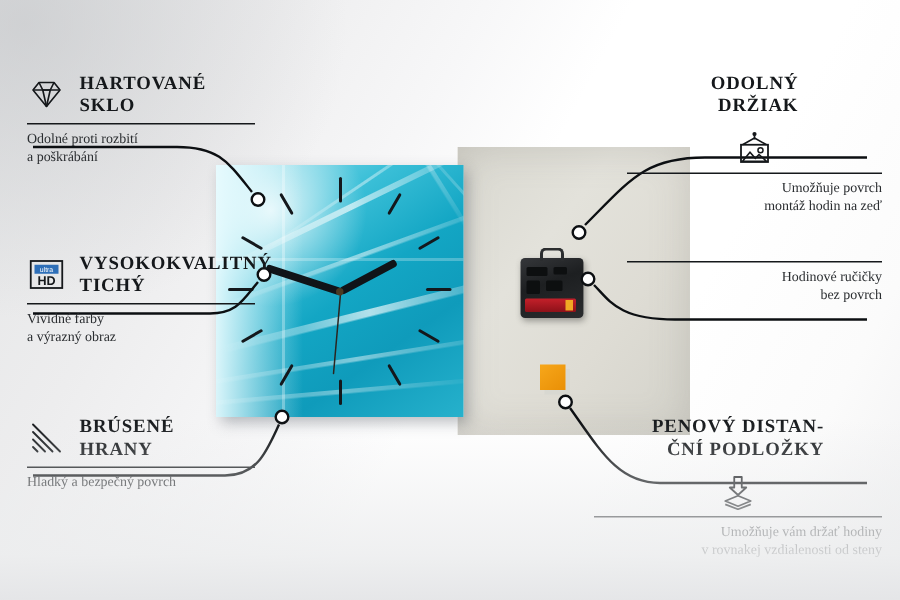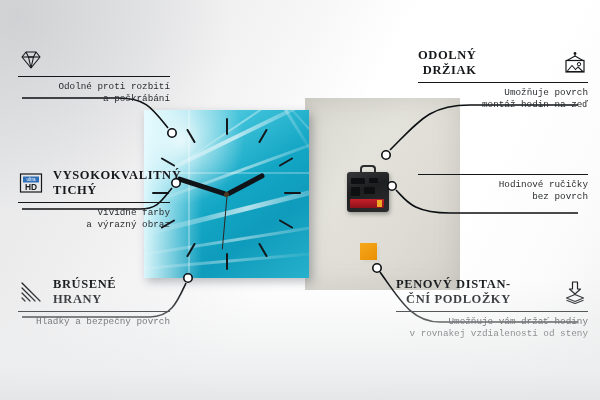--- a/index.html
+++ b/index.html
@@ -122,42 +122,41 @@
   svg.connectors circle.node { fill:#ffffff; stroke:#0c0f12; stroke-width:1.6; }
 
   
   .feature { position:absolute; }
   .feature.left  { text-align:left;  }
   .feature.right { text-align:right; }
 
   .feat-head {
     display:flex; align-items:center; gap:9px;
   }
-  .feature.right .feat-head { justify-content:space-between; }
+  .feature.right .feat-head { justify-content:flex-end;flex-direction:column; }
   .feature.left  .feat-head { justify-content:flex-start; }
 
   .feat-title {
     font-family:"Liberation Serif", serif;
     font-weight:700;
     font-size:12.5px;
     letter-spacing:0.6px;
     line-height:1.18;
     color:#15181b;
     white-space:pre-line;
   }
   .feat-rule {
     height:1px; background:#15181b; margin:4px 0 4px 0;
   }
   .feat-sub {
-    font-family:Liberation Mono, monospace;
+    font-family:Liberation Serif, serif;
     font-size:9.3px;
     line-height:1.33;
     color:#2a2d30;
     white-space:pre-line;
-    text-align:right;
   }
   .feat-icon { flex:0 0 auto; width:26px; height:24px; display:block; }
   .feat-icon svg { width:26px; height:24px; display:block; }
 </style>
 </head>
 <body>
 
 <div id="stage">
 
   <div class="product-area">
@@ -239,20 +238,22 @@
         <svg viewBox="0 0 26 24">
           <g fill="none" stroke="#15181b" stroke-width="1.1" stroke-linejoin="round">
             <path d="M4,9 L8,4 H18 L22,9 L13,20 Z"></path>
             <path d="M4,9 H22"></path>
               <path d="M8,4 L10.5,9 L13,20"></path>
               <path d="M18,4 L15.5,9 L13,20"></path>
             <path d="M10.5,9 H15.5"></path>
           </g>
         </svg>
       </span>
+      <span class="feat-title">HARTOVANÉ
+SKLO</span>
     </div>
     <div class="feat-rule"></div>
     <div class="feat-sub">Odolné proti rozbití
 a poškrábání</div>
   </div>
 
   <div class="feature left" style="left:18px; top:168px; width:152px;">
     <div class="feat-head">
       <span class="feat-icon">
         <svg viewBox="0 0 26 24">

